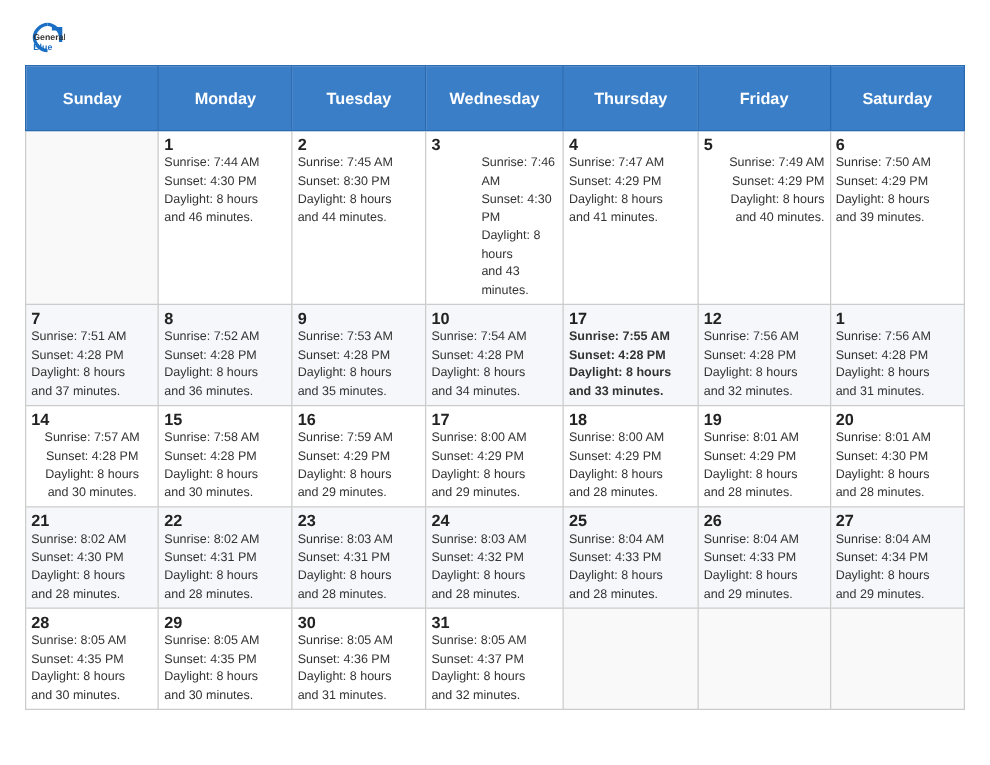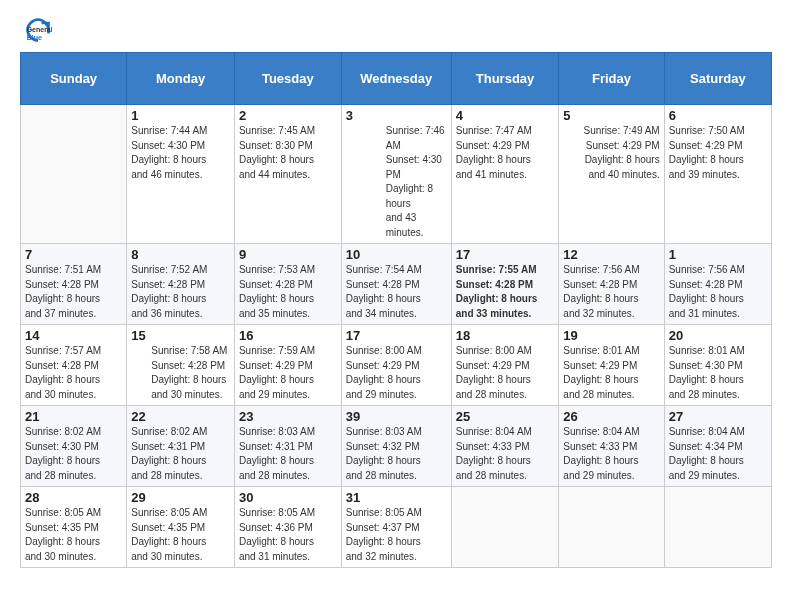--- a/index.html
+++ b/index.html
@@ -214,28 +214,28 @@
             <div class="day-number">1</div>
             <div class="day-info" style="white-space: pre-line;">Sunrise: 7:56 AM
 Sunset: 4:28 PM
 Daylight: 8 hours
 and 31 minutes.</div>
           </td>
         </tr>
         <tr>
           <td>
             <div class="day-number">14</div>
-            <div class="day-info" style="white-space: pre-line;">Sunrise: 7:57 AM
+            <div class="day-info" style="white-space: pre-line; text-align: center;">Sunrise: 7:57 AM
 Sunset: 4:28 PM
 Daylight: 8 hours
 and 30 minutes.</div>
           </td>
           <td>
             <div class="day-number">15</div>
-            <div class="day-info" style="white-space: pre-line; margin-left: 20px;">Sunrise: 7:58 AM
+            <div class="day-info" style="white-space: pre-line;">Sunrise: 7:58 AM
 Sunset: 4:28 PM
 Daylight: 8 hours
 and 30 minutes.</div>
           </td>
           <td>
             <div class="day-number">16</div>
             <div class="day-info" style="white-space: pre-line;">Sunrise: 7:59 AM
 Sunset: 4:29 PM
 Daylight: 8 hours
 and 29 minutes.</div>
@@ -285,21 +285,21 @@
 and 28 minutes.</div>
           </td>
           <td>
             <div class="day-number">23</div>
             <div class="day-info" style="white-space: pre-line;">Sunrise: 8:03 AM
 Sunset: 4:31 PM
 Daylight: 8 hours
 and 28 minutes.</div>
           </td>
           <td>
-            <div class="day-number">39</div>
+            <div class="day-number">24</div>
             <div class="day-info" style="white-space: pre-line;">Sunrise: 8:03 AM
 Sunset: 4:32 PM
 Daylight: 8 hours
 and 28 minutes.</div>
           </td>
           <td>
             <div class="day-number">25</div>
             <div class="day-info" style="white-space: pre-line;">Sunrise: 8:04 AM
 Sunset: 4:33 PM
 Daylight: 8 hours

